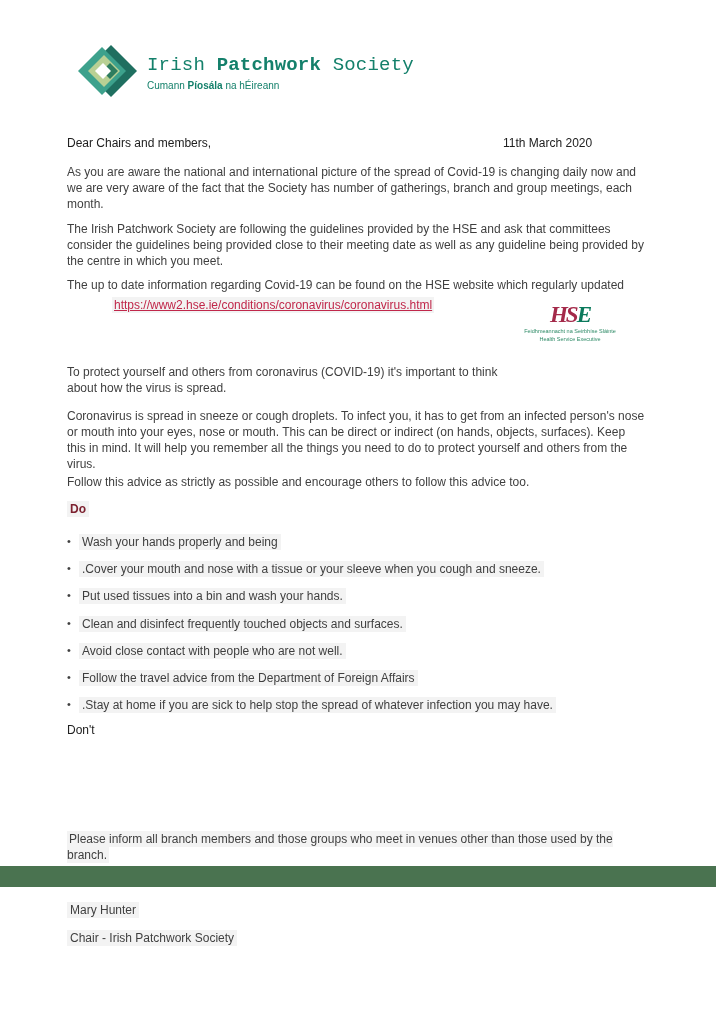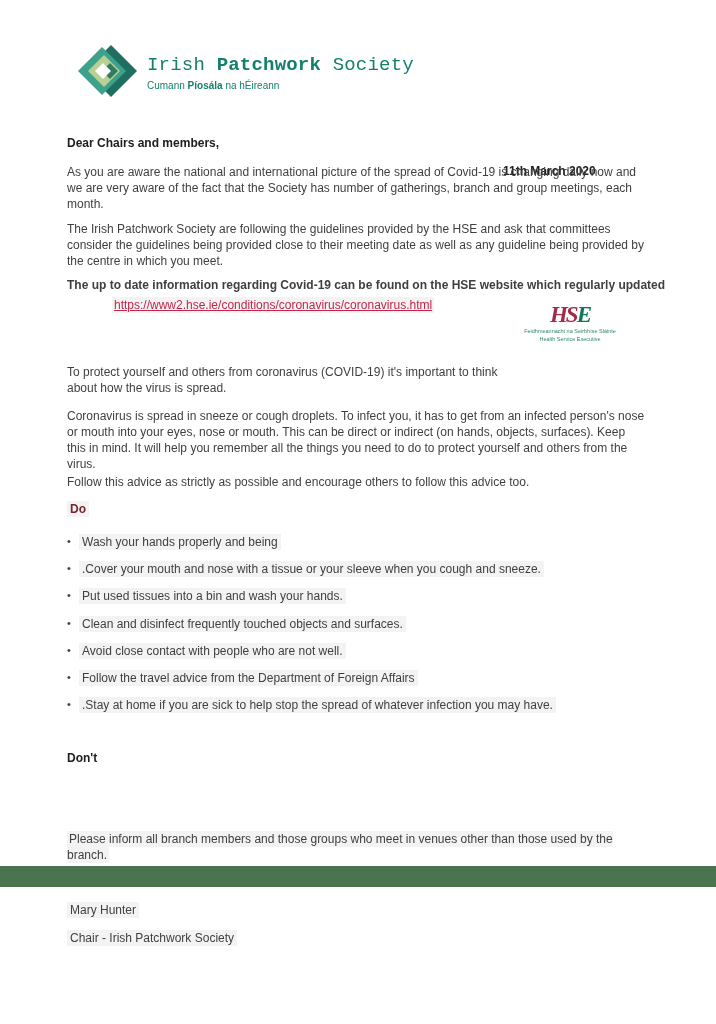--- a/index.html
+++ b/index.html
@@ -2,38 +2,38 @@
 <html><head>
 <meta charset="utf-8">
 <style>
   html,body { margin:0; padding:0; background:#ffffff; }
   .page {
     position:relative; width:716px; height:1024px; background:#ffffff;
     font-family:"Liberation Sans", sans-serif; font-size:12px; color:#3f3f3f;
     overflow:hidden;
   }
   .abs { position:absolute; }
-  .bold { font-weight:bold; color:#202020;margin-top:28px; }
+  .bold { font-weight:normal; color:#202020; }
   .para { white-space:pre-line; line-height:16px; width:640px; margin:0; }
   .hl { background:#f3f3f3; padding:1px 3px; }
 
   
   .letterhead { left:76px; top:42px; display:flex; align-items:center; gap:9px; }
   .logo-text { padding-top:2px; }
   .logo-line1 { font-size:19px; color:#14806b; letter-spacing:0.2px;font-family:Liberation Mono, monospace; }
   .logo-line2 { font-size:10px; color:#14806b; margin-top:4px; }
 
   
   .salutation { left:67px; top:136px; width:585px; }
   .salutation .date { position:absolute; left:436px; top:0; }
 
   
   .p-intro      { left:67px; top:164px; }
   .p-guidelines { left:67px; top:221px; }
-  .p-website    { left:67px; top:277px;font-weight:bold; }
+  .p-website    { left:67px; top:277px; }
   .link-line    { left:67px; top:298px;margin-left:45px; }
   .doc-link { color:#c0274a; text-decoration:underline; background:#f3f3f3; padding:1px 2px; cursor:pointer; }
   .p-lastupd    { left:67px; top:337px; }
   .p-protect    { left:67px; top:364px; }
   .p-spread     { left:67px; top:408px; }
   .p-advice     { left:67px; top:474px; }
 
   
   .hse { left:514px; top:303px; width:112px; text-align:center; line-height:1; }
   .hse-glyph { font-family:"Liberation Serif", serif; font-style:italic; font-weight:bold; font-size:23px; letter-spacing:-2px; }

